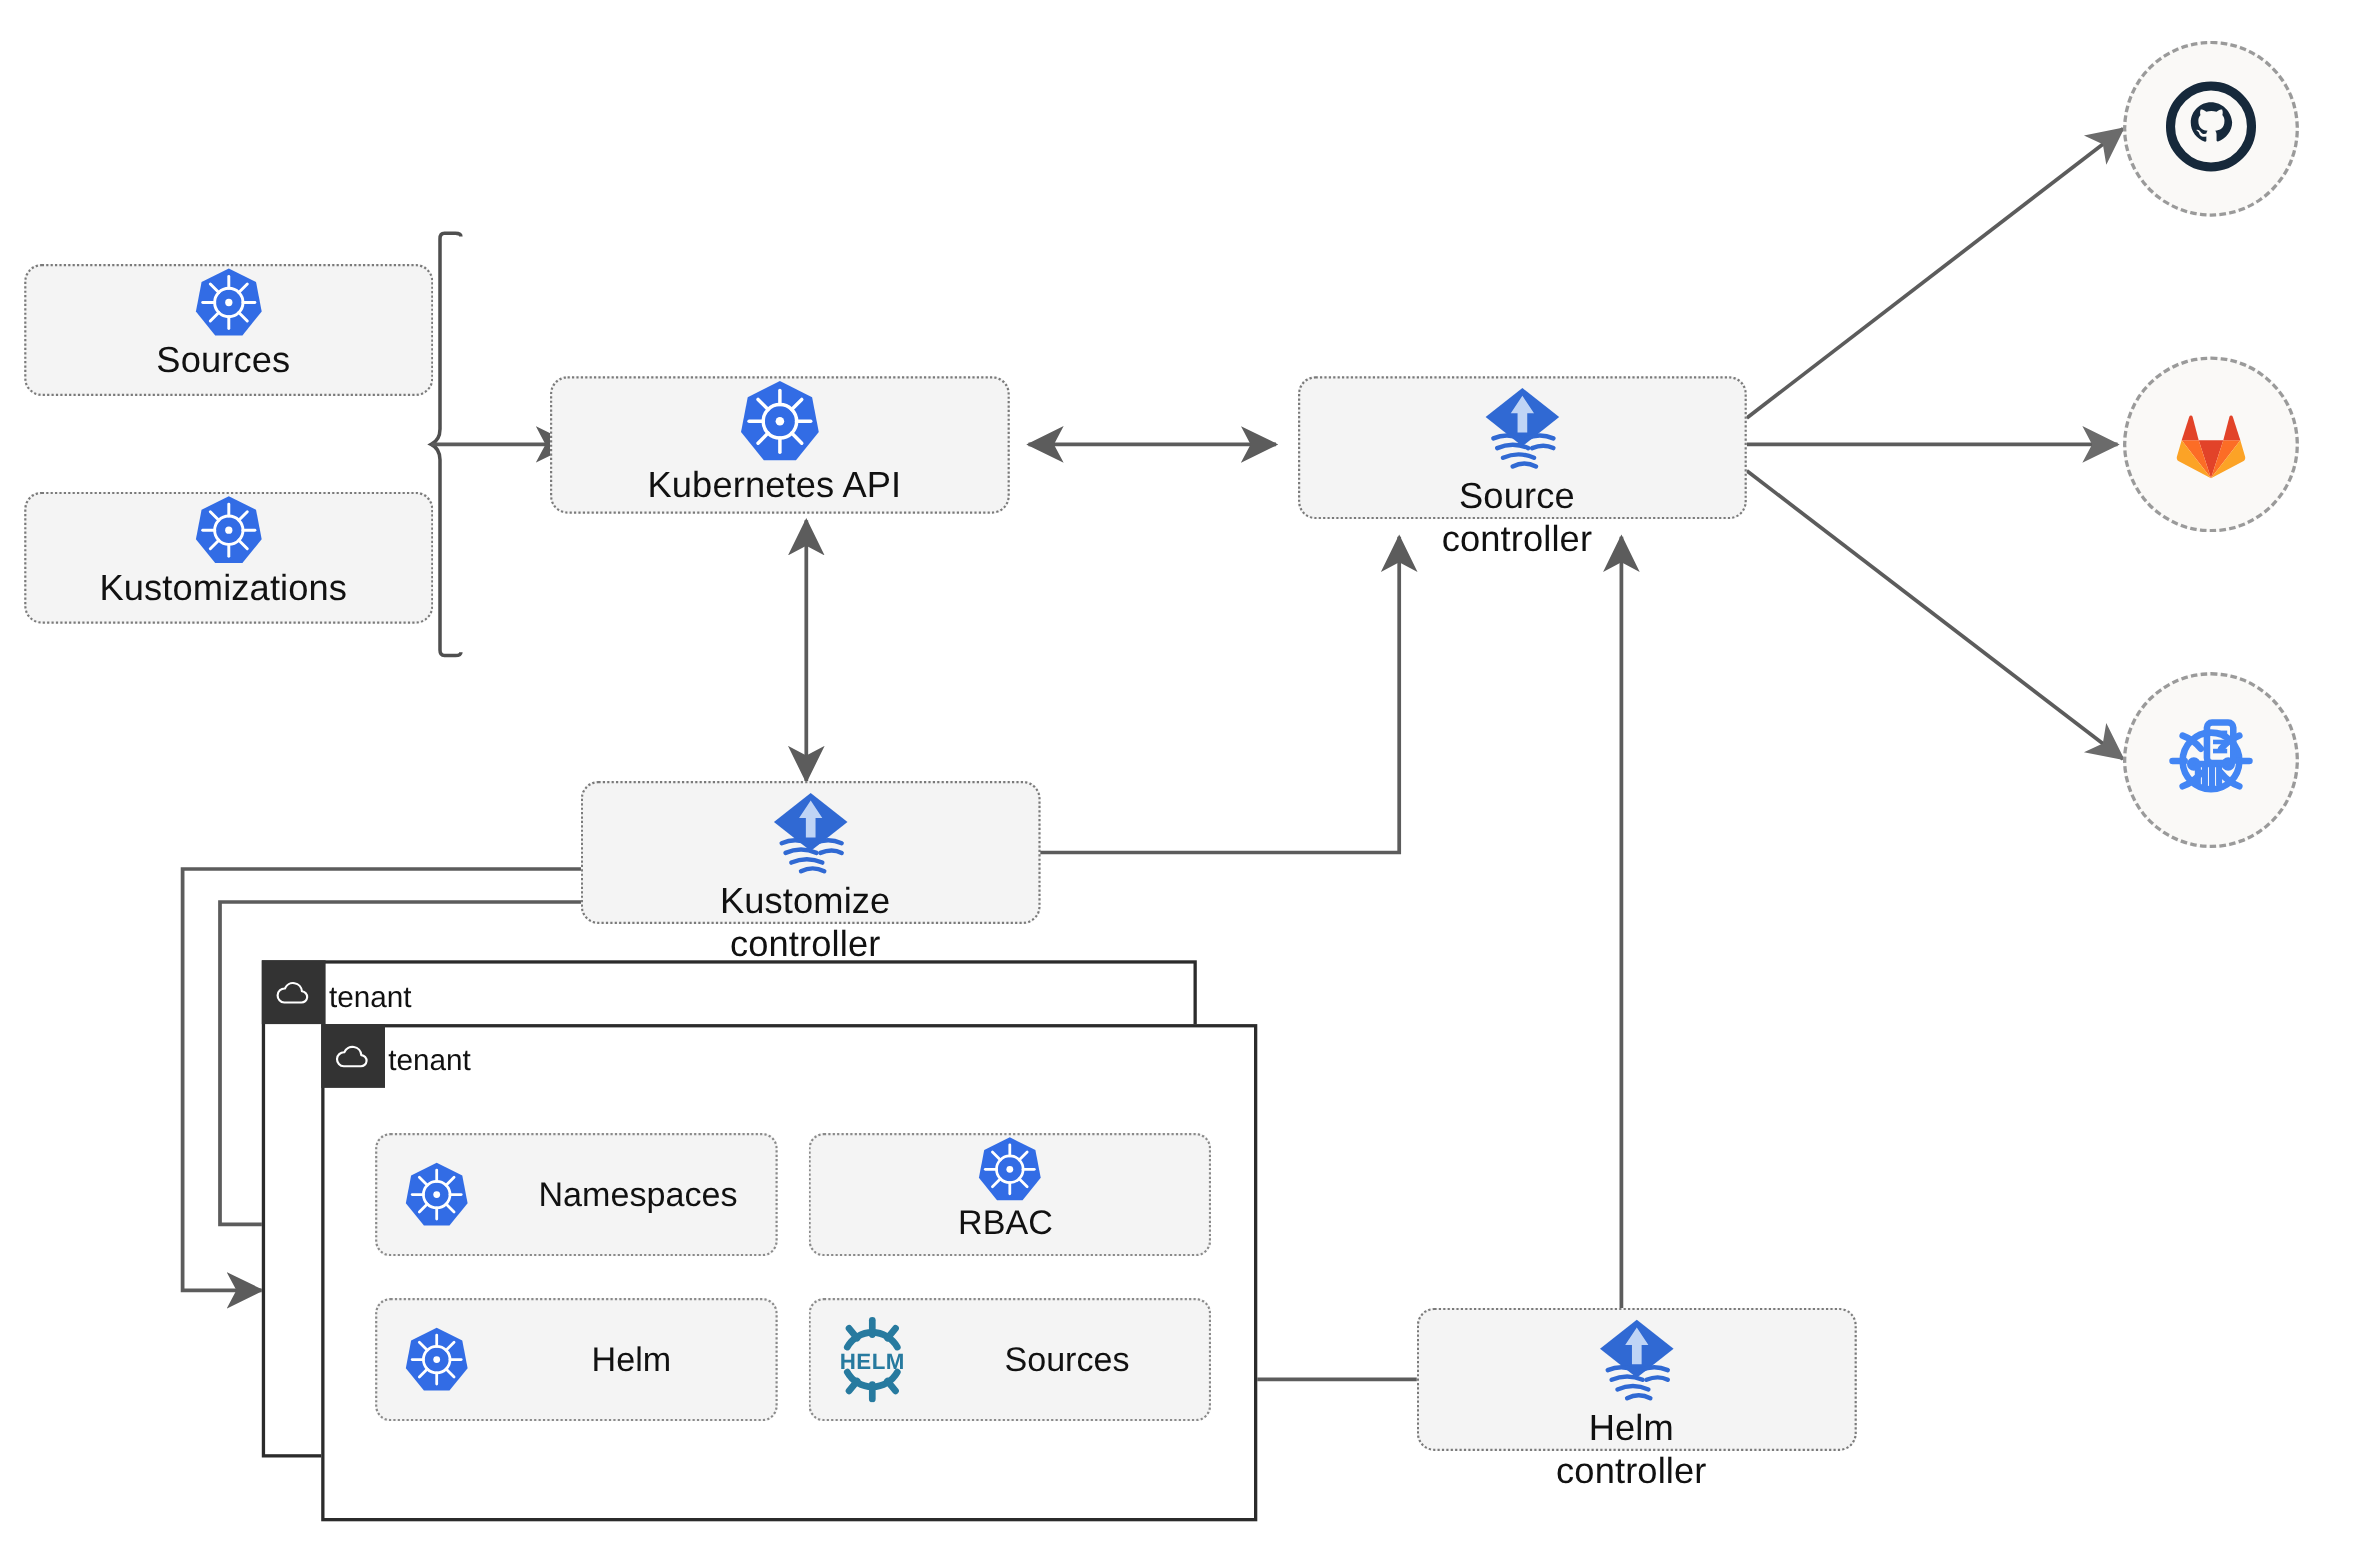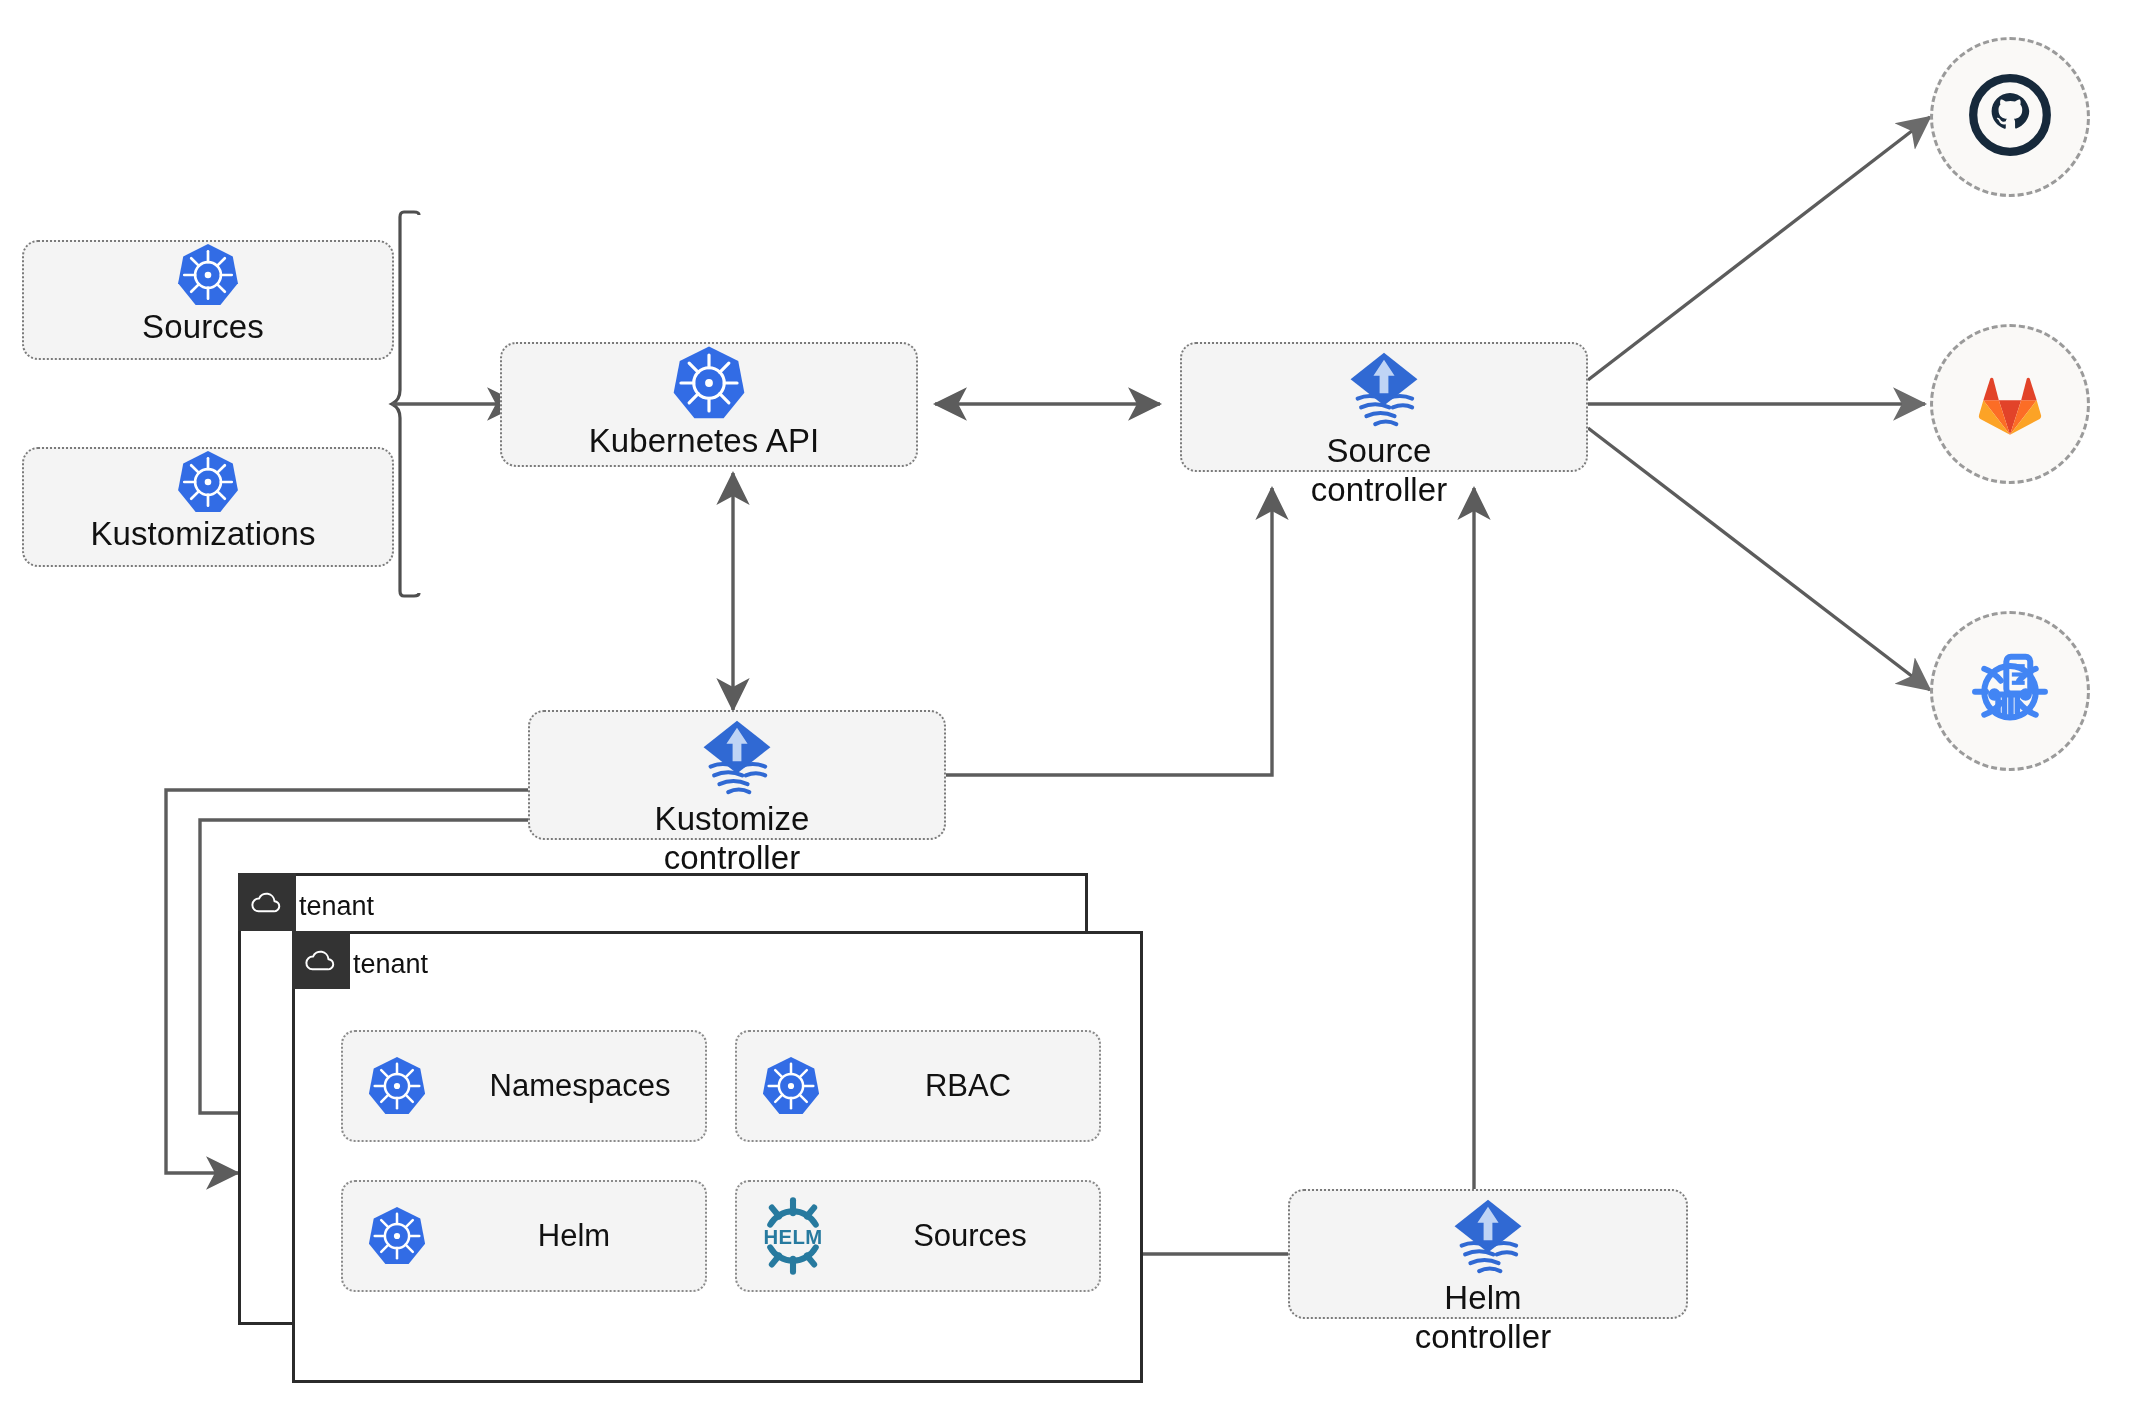--- a/index.html
+++ b/index.html
@@ -334,21 +334,21 @@
           <line x1="15.7" y1="15.7" x2="23.2" y2="23.2"></line>
             <line x1="40.8" y1="40.8" x2="48.3" y2="48.3"></line>
           <line x1="48.3" y1="15.7" x2="40.8" y2="23.2"></line>
             <line x1="23.2" y1="40.8" x2="15.7" y2="48.3"></line>
         </g>
       </svg>
     </span>
     <span class="lbl">Namespaces</span>
   </div>
 
-  <div class="card" style="left:735px;top:1030px;width:366px;height:112px;">
+  <div class="card" style="left:735px;top:1030px;width:366px;height:112px;flex-direction:column;">
     <span class="ico" style="width:108px;">
       <svg width="62" height="62" viewBox="0 0 64 64">
         <polygon points="32,2 56,14 61,40 44,61 20,61 3,40 8,14" fill="#326CE5"></polygon>
         <g fill="none" stroke="#ffffff" stroke-width="2.6" stroke-linecap="round">
           <circle cx="32" cy="32" r="12.5"></circle>
           <circle cx="32" cy="32" r="3.2" fill="#ffffff" stroke="none"></circle>
           <line x1="32" y1="9" x2="32" y2="19.5"></line>
             <line x1="32" y1="44.5" x2="32" y2="55"></line>
           <line x1="9" y1="32" x2="19.5" y2="32"></line>
             <line x1="44.5" y1="32" x2="55" y2="32"></line>

